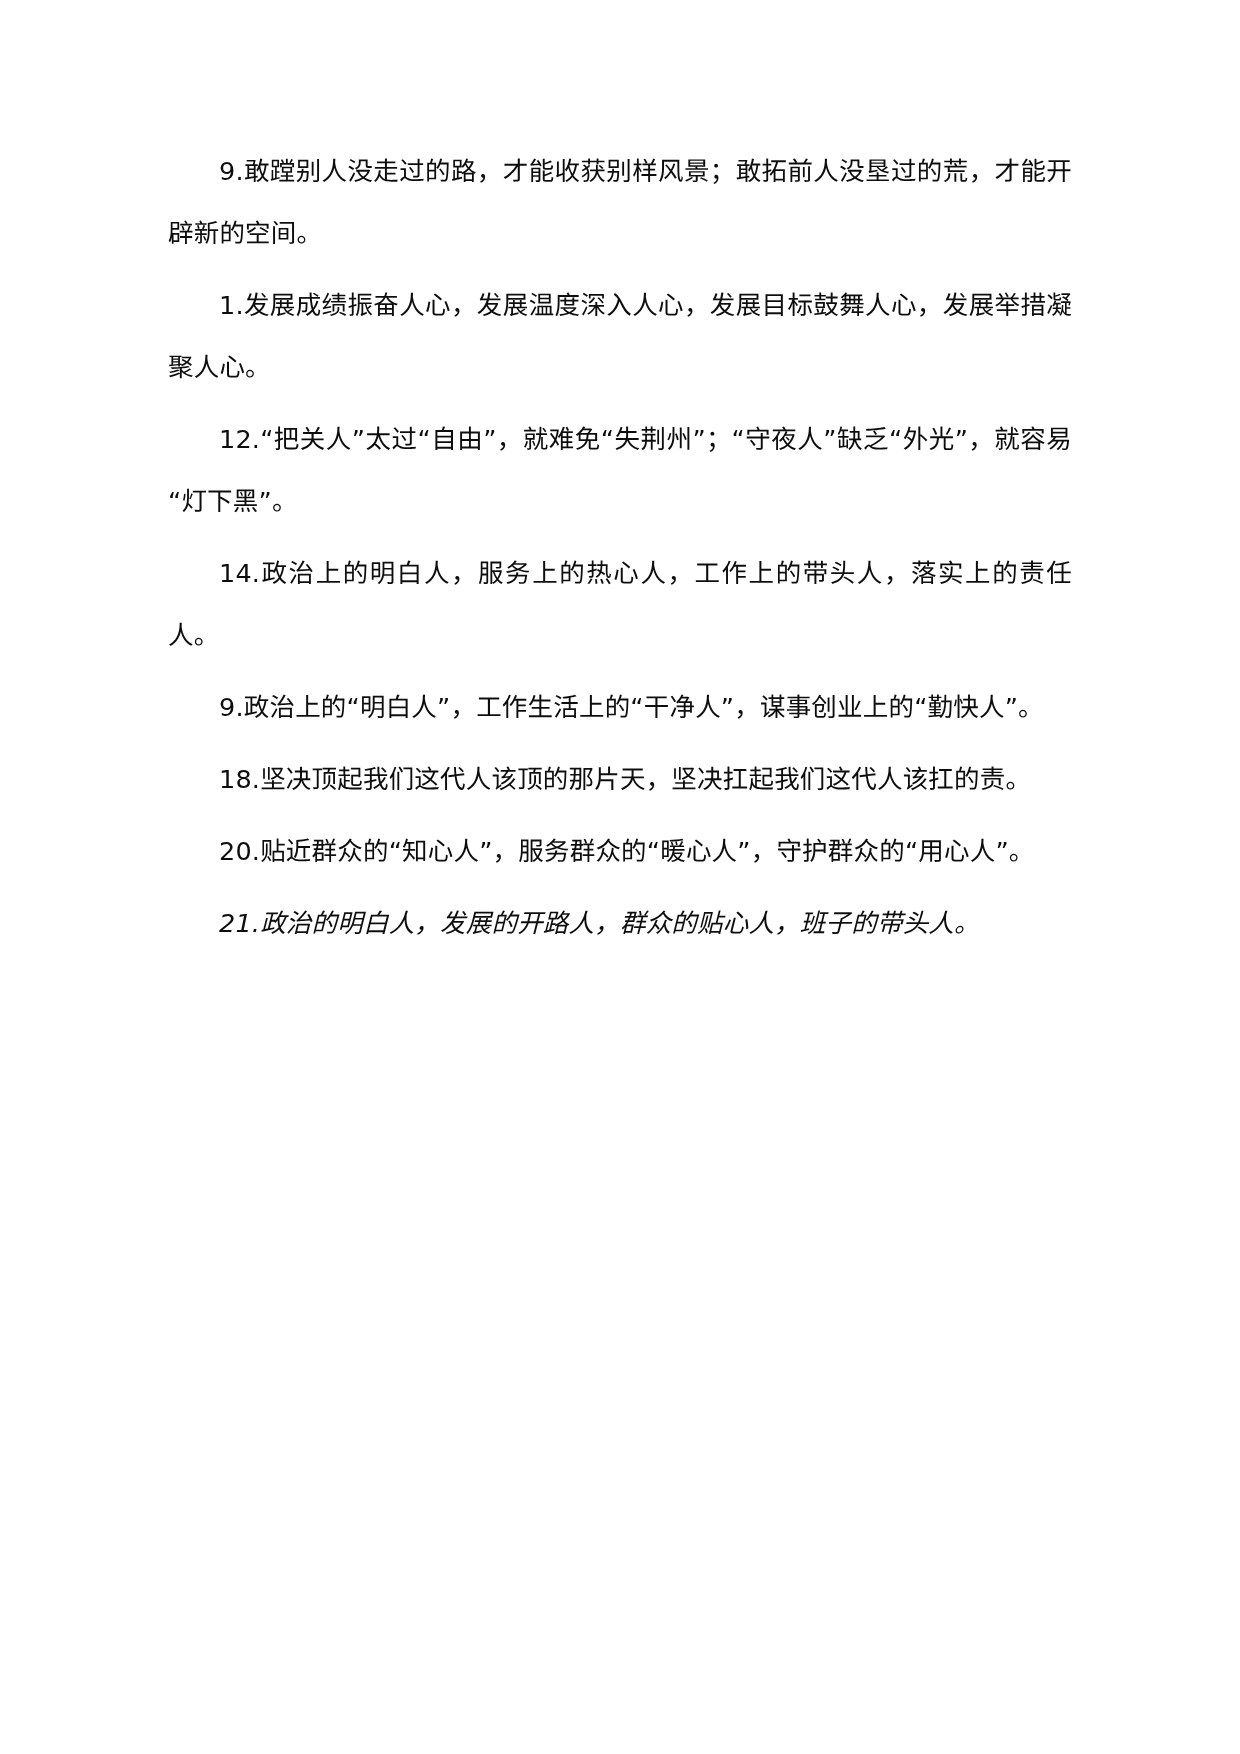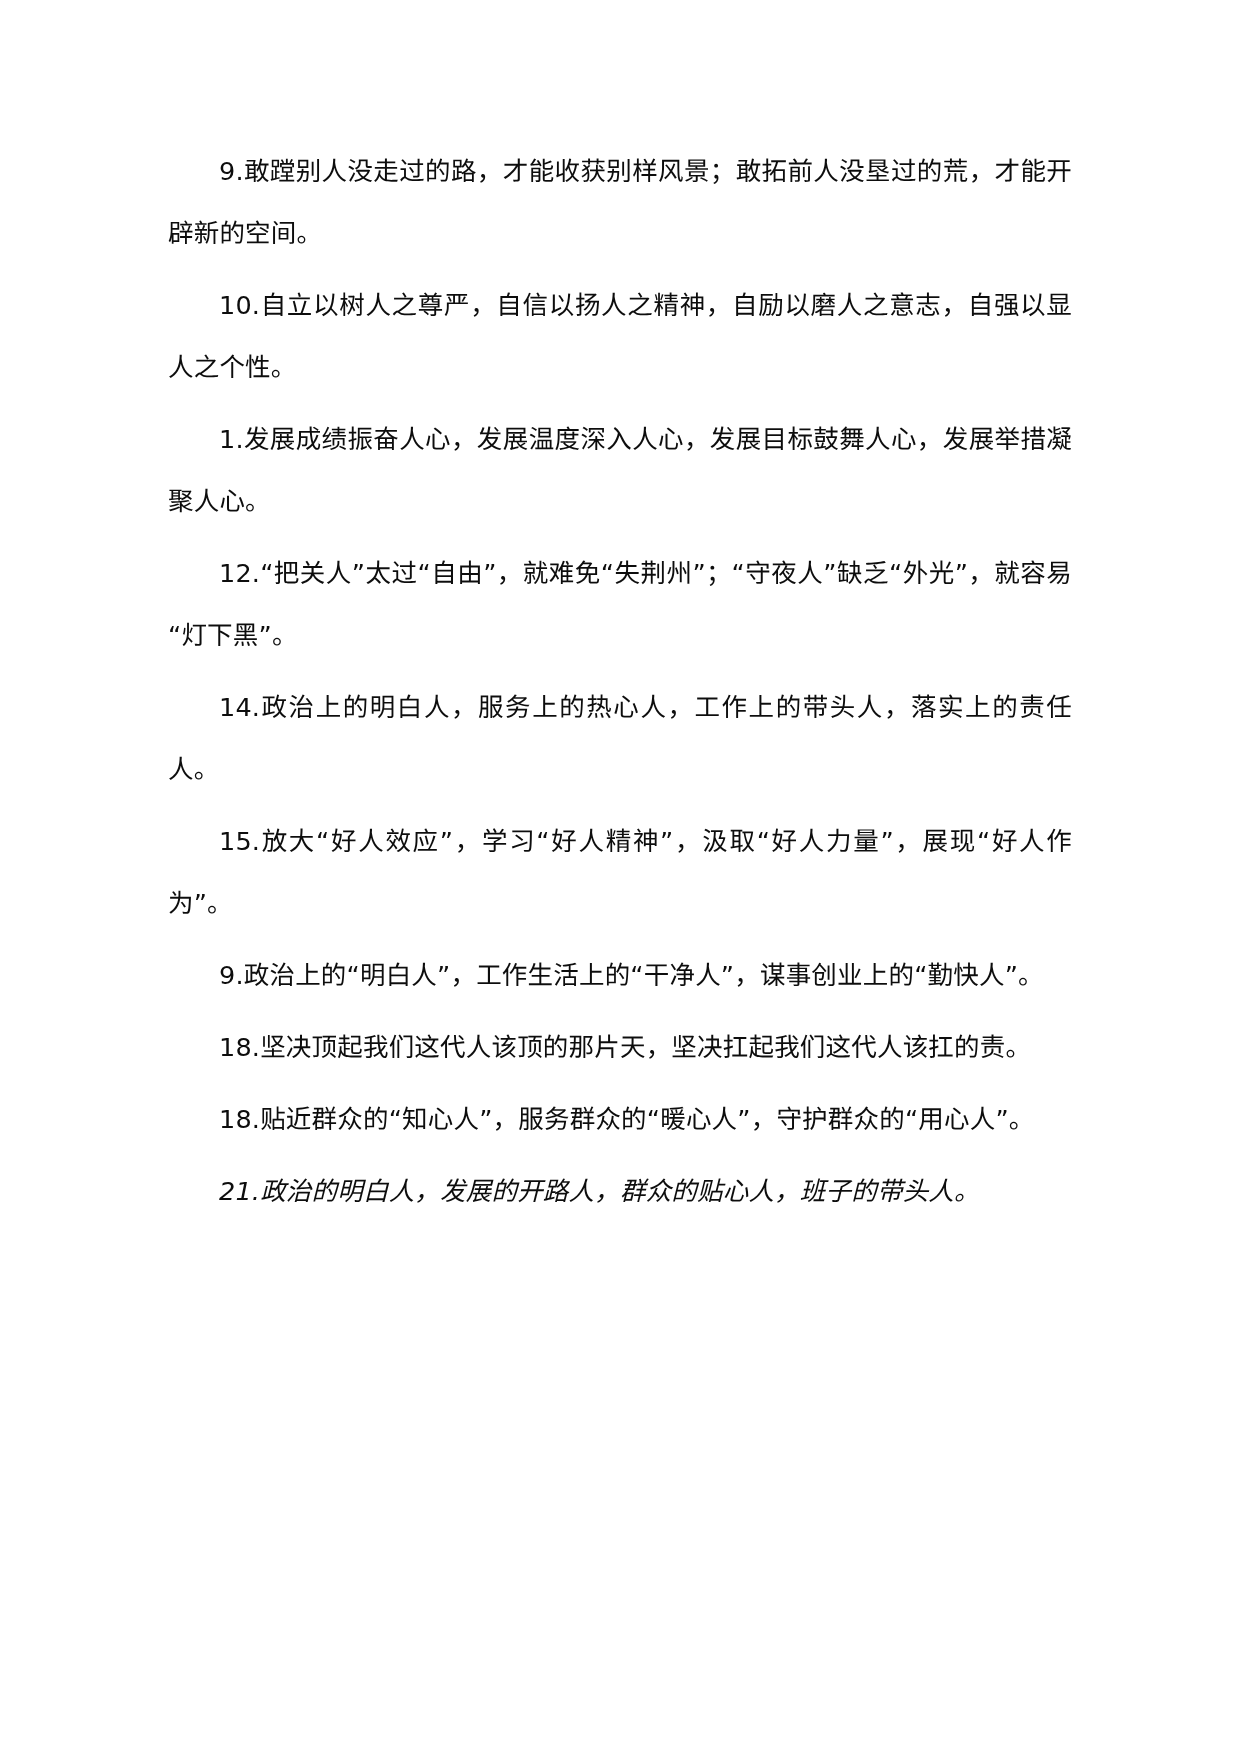--- a/index.html
+++ b/index.html
@@ -39,23 +39,21 @@
     margin-bottom: 0;
     font-style: italic;
   }
 </style>
 </head>
 <body>
 
 <div class="page">
   <div class="doc-body">
     <p class="para">9.敢蹚别人没走过的路，才能收获别样风景；敢拓前人没垦过的荒，才能开辟新的空间。</p>
-    <p class="para">10.自立以树人之尊严，自信以扬人之精神，自励以磨人之意志，自强以显人之个性。</p>
     <p class="para">1.发展成绩振奋人心，发展温度深入人心，发展目标鼓舞人心，发展举措凝聚人心。</p>
     <p class="para">12.“把关人”太过“自由”，就难免“失荆州”；“守夜人”缺乏“外光”，就容易“灯下黑”。</p>
     <p class="para">14.政治上的明白人，服务上的热心人，工作上的带头人，落实上的责任人。</p>
-    <p class="para">15.放大“好人效应”，学习“好人精神”，汲取“好人力量”，展现“好人作为”。</p>
     <p class="para">9.政治上的“明白人”，工作生活上的“干净人”，谋事创业上的“勤快人”。</p>
     <p class="para">18.坚决顶起我们这代人该顶的那片天，坚决扛起我们这代人该扛的责。</p>
-    <p class="para">18.贴近群众的“知心人”，服务群众的“暖心人”，守护群众的“用心人”。</p>
+    <p class="para">20.贴近群众的“知心人”，服务群众的“暖心人”，守护群众的“用心人”。</p>
     <p class="para">21.政治的明白人，发展的开路人，群众的贴心人，班子的带头人。</p>
   </div>
 </div>
 
 </body></html>

